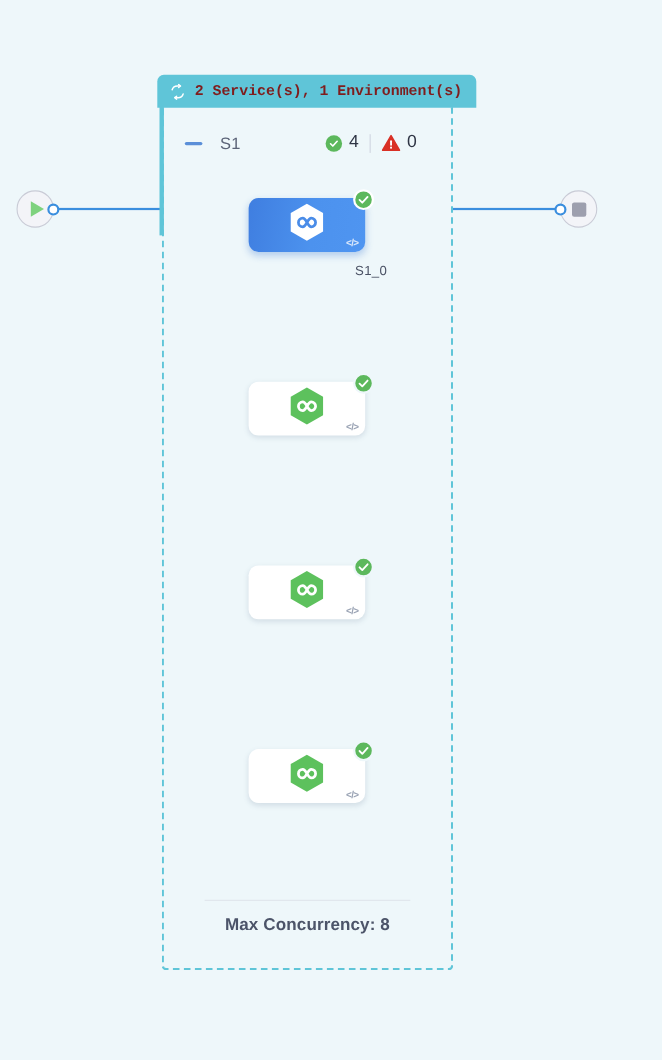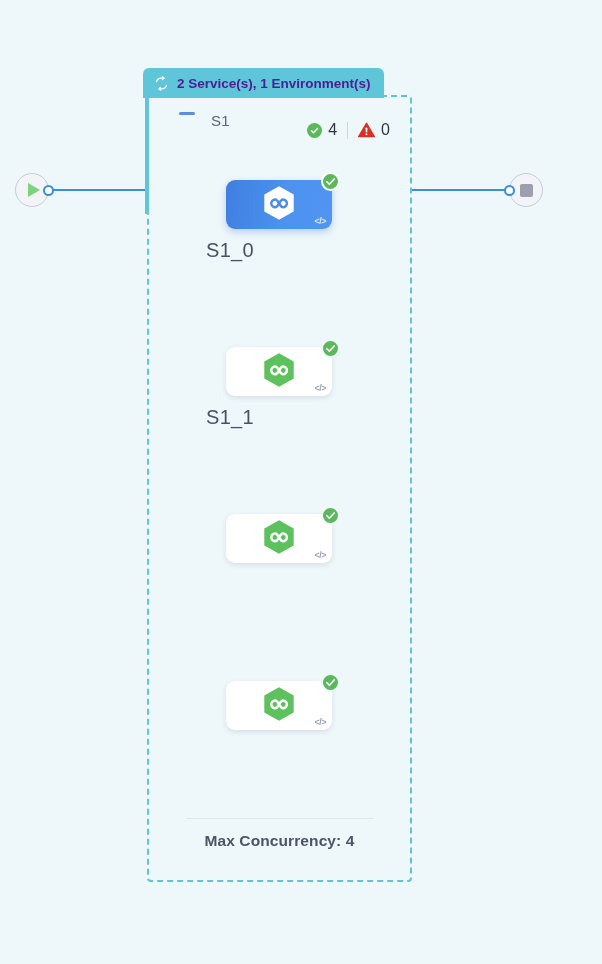--- a/index.html
+++ b/index.html
@@ -96,35 +96,37 @@
     position: absolute;
     left: 143px;
     top: 68px;
     height: 30px;
     padding: 0 13px 0 11px;
     background: #5fc5d8;
     border-radius: 6px 6px 0 0;
     display: flex;
     align-items: center;
     gap: 8px;
-    color: #4c1d95;
+    color: #7f1d1d;
     font-size: 13.5px;
     font-weight: 700;
     white-space: nowrap;
+    font-family: Liberation Mono, monospace;
   }
   #group-tab svg { display: block; }
 
   
   #stage-header {
     position: absolute;
-    left: 147px;
+    left: 136px;
     top: 112px;
     width: 265px;
     height: 36px;
     display: flex;
+    align-items: center;
     padding: 0 22px 0 32px;
   }
   .collapse-icon {
     width: 16px;
     height: 3px;
     background: #5b8fd8;
     border-radius: 2px;
     flex: 0 0 auto;
   }
   .stage-name {
@@ -211,22 +213,22 @@
     letter-spacing: -.5px;
     font-family: "Liberation Sans", sans-serif;
   }
   .node-card.selected .code-glyph { color: #dbe8fb; }
 
   .node-label {
     position: absolute;
     top: 59px;
     left: -20px;
     width: 146px;
-    text-align: left;
-    font-size: 20px;
+    text-align: right;
+    font-size: 12px;
     color: #4a5164;
     letter-spacing: .3px;
   }
 
   
   #footer-divider {
     position: absolute;
     left: 186px;
     top: 818px;
     width: 187px;
@@ -334,21 +336,20 @@
           </g>
         </svg>
       </span>
       <span class="node-badge">
         <svg width="11" height="11" viewBox="0 0 24 24" fill="none" stroke="#ffffff" stroke-width="3.6" stroke-linecap="round" stroke-linejoin="round">
           <polyline points="4,12.5 9.5,18 20,6.5"></polyline>
         </svg>
       </span>
       <span class="code-glyph">&lt;/&gt;</span>
     </div>
-    <div class="node-label">S1_1</div>
   </div>
 
   <div class="node" style="top:514px">
     <div class="node-card">
       <span>
         <svg width="34" height="36" viewBox="0 0 34 36">
           <path d="M17 1.2 L31.7 9.6 L31.7 26.4 L17 34.8 L2.3 26.4 L2.3 9.6 Z" fill="#5dc15d"></path>
           <g fill="none" stroke="#ffffff" stroke-width="2.5" stroke-linecap="round">
             <path d="M13.2 14.4 a3.9 3.9 0 1 0 0 7.8 c3.5 0 4.3 -7.8 7.8 -7.8 a3.9 3.9 0 1 1 0 7.8 c-3.5 0 -4.3 -7.8 -7.8 -7.8 Z"></path>
           </g>
@@ -376,15 +377,15 @@
       <span class="node-badge">
         <svg width="11" height="11" viewBox="0 0 24 24" fill="none" stroke="#ffffff" stroke-width="3.6" stroke-linecap="round" stroke-linejoin="round">
           <polyline points="4,12.5 9.5,18 20,6.5"></polyline>
         </svg>
       </span>
       <span class="code-glyph">&lt;/&gt;</span>
     </div>
   </div>
 
   <div id="footer-divider"></div>
-  <div id="max-concurrency">Max Concurrency: 4</div>
+  <div id="max-concurrency">Max Concurrency: 8</div>
 
 </div>
 
 </body></html>

